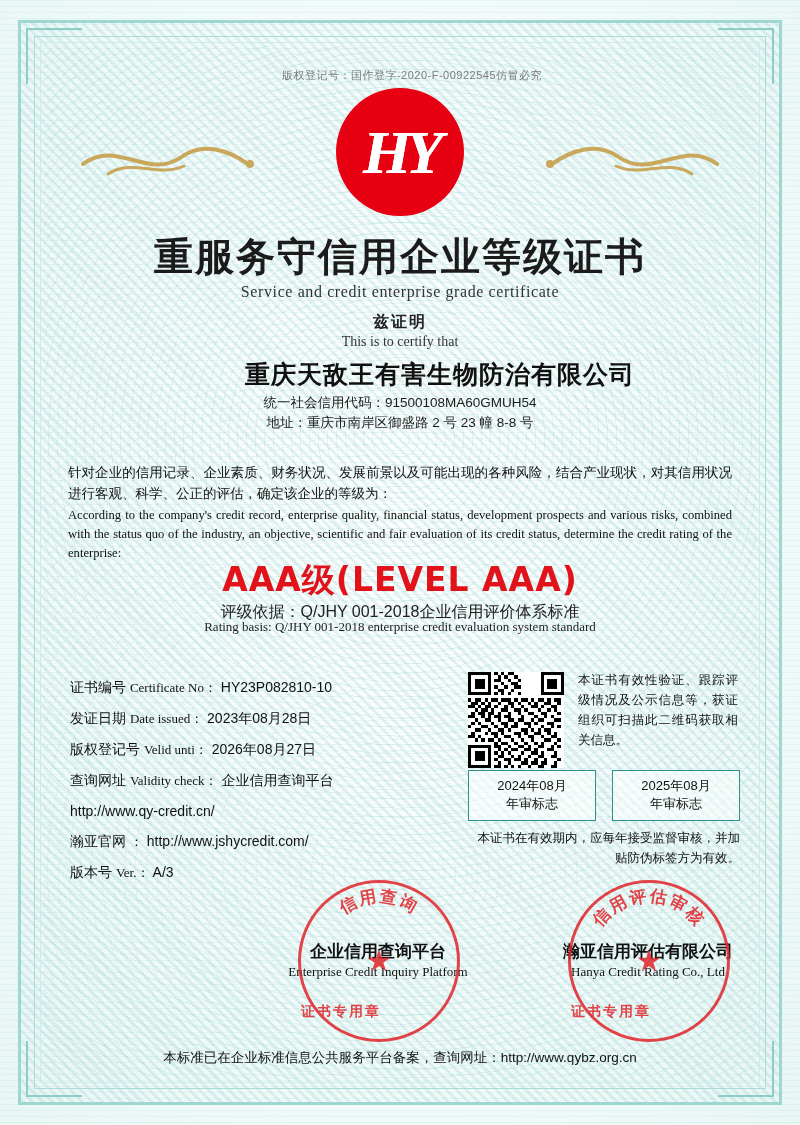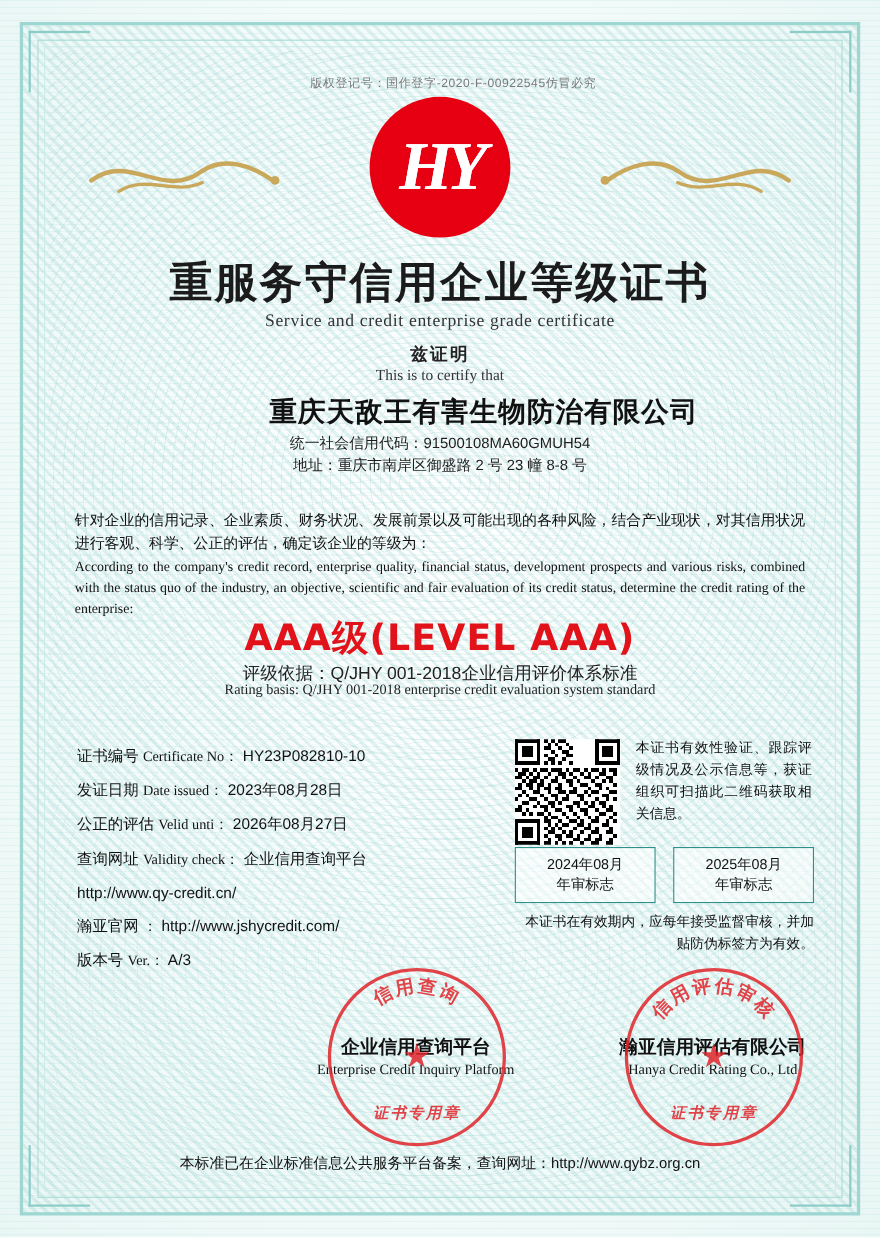--- a/index.html
+++ b/index.html
@@ -188,22 +188,22 @@
     color:#e0252b;font-size:30px;line-height:1;
   }
   .stamp .arc{
     position:absolute;left:0;top:0;width:156px;height:156px;
   }
   .stamp .arc text{
     fill:#e0252b;font-size:17px;font-weight:bold;
     font-family:"DejaVu Sans", sans-serif;letter-spacing:2px;
   }
   .stamp .bottom-text{
-    position:absolute;left:0;bottom:18px;width:100%;text-align:center;
-    color:#e0252b;font-size:14px;font-weight:bold;letter-spacing:2px;font-style:italic;
+    position:absolute;left:0;bottom:18px;width:100%;text-align:left;
+    color:#e0252b;font-size:14px;font-weight:bold;letter-spacing:2px;
   }
 
   .org-cn{
     position:absolute;top:940px;font-size:17px;font-weight:bold;color:#111;
     text-align:center;width:240px;
   }
   .org-en{
     position:absolute;top:964px;font-family:"Liberation Serif", serif;
     font-size:13px;color:#111;text-align:center;width:240px;
   }
@@ -276,21 +276,21 @@
       <span>证书编号</span>
       <span class="lbl-en">Certificate No：</span>
       <span class="val">HY23P082810-10</span>
     </div>
     <div class="row">
       <span>发证日期</span>
       <span class="lbl-en">Date issued：</span>
       <span class="val">2023年08月28日</span>
     </div>
     <div class="row">
-      <span>公正的评估</span>
+      <span>版权登记号</span>
       <span class="lbl-en">Velid unti：</span>
       <span class="val">2026年08月27日</span>
     </div>
     <div class="row">
       <span>查询网址</span>
       <span class="lbl-en">Validity check：</span>
       <span class="val">企业信用查询平台</span>
     </div>
     <div class="row">
       <span class="val">http://www.qy-credit.cn/</span>

